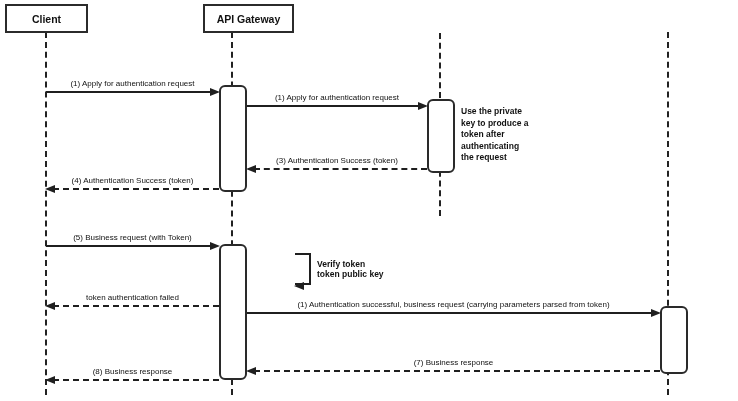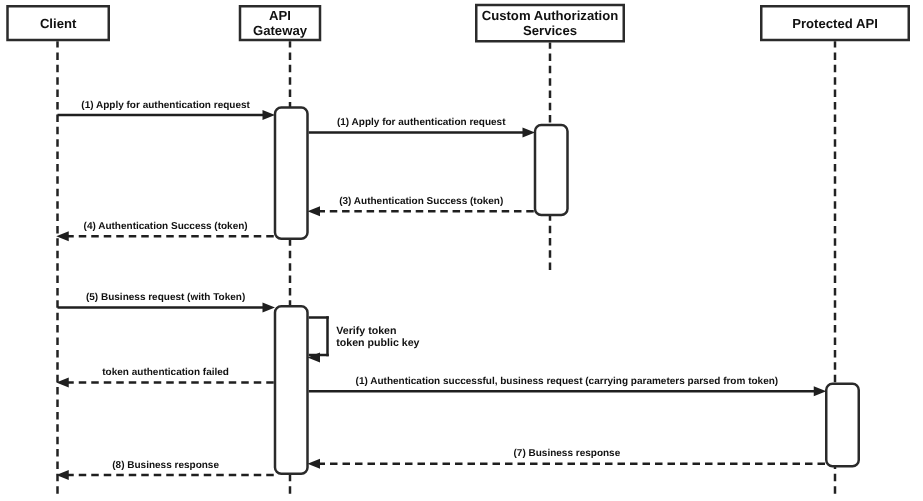--- a/index.html
+++ b/index.html
@@ -58,25 +58,25 @@
   .msg .head{
     position:absolute;top:-4px;width:0;height:0;
     border-top:4px solid transparent;
     border-bottom:4px solid transparent;
   }
   .msg.to-right .head{right:-1px;border-left:10px solid var(--line);}
   .msg.to-left  .head{left:-1px;border-right:10px solid var(--line);}
   .msg .lbl{
     position:absolute;left:0;right:0;bottom:4px;
     text-align:center;
-    font-size:8px;font-weight:bold;color:#111;
+    font-size:8px;font-weight:normal;color:#111;
     white-space:nowrap;
   }
   
-  .self-msg{position:absolute;z-index:4;}
+  .self-msg{position:absolute;z-index:4;margin-left:48px;}
   .self-msg .loop{
     position:absolute;left:0;top:0;right:0;bottom:0;
     border:2px solid var(--line);
     border-left:none;
   }
   .self-msg .head{
     position:absolute;left:-1px;bottom:-5px;width:0;height:0;
     border-top:4px solid transparent;
     border-bottom:4px solid transparent;
     border-right:10px solid var(--line);
@@ -100,35 +100,36 @@
 <div class="canvas">
 
   <div class="lifeline" style="left:45px;top:32px;height:363px"></div>
   <div class="lifeline" style="left:231px;top:32px;height:363px"></div>
   <div class="lifeline" style="left:439px;top:33px;height:183px"></div>
   <div class="lifeline" style="left:667px;top:32px;height:363px"></div>
 
   <div class="actor" style="left:5px;width:83px">
       <span>Client</span>
     </div>
-  <div class="actor" style="left:191px;width:66px">
+  <div class="actor" style="left:203px;width:91px">
       <span>API Gateway</span>
-    </div>
-  <div class="actor" style="left:380px;width:120px;top:3px;height:31px">
-      <span>Custom Authorization Services</span>
-    </div>
-  <div class="actor" style="left:608px;width:120px">
-      <span>Protected API</span>
     </div>
 
   <div class="activation" style="left:219px;top:85px;height:107px"></div>
   <div class="activation" style="left:427px;top:99px;height:74px"></div>
   <div class="activation" style="left:219px;top:244px;height:136px"></div>
   <div class="activation" style="left:660px;top:306px;height:68px"></div>
 
+  <div class="note" style="left:461px;top:106px">
+    <div>Use the private</div>
+    <div>key to produce a</div>
+    <div>token after</div>
+    <div>authenticating</div>
+    <div>the request</div>
+  </div>
 
   <div class="msg to-right solid" style="left:46px;top:92px;width:173px">
     <div class="lbl">(1) Apply for authentication request</div>
     <div class="line"></div>
     <div class="head"></div>
   </div>
 
   <div class="msg to-right solid" style="left:247px;top:106px;width:180px">
     <div class="lbl">(1) Apply for authentication request</div>
     <div class="line"></div>

